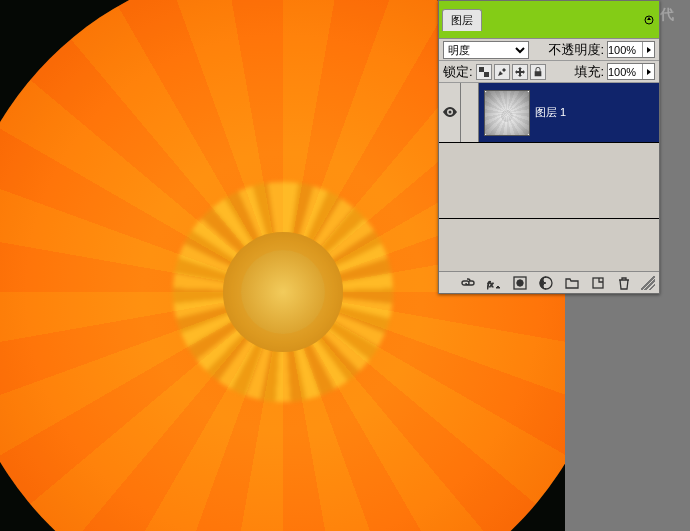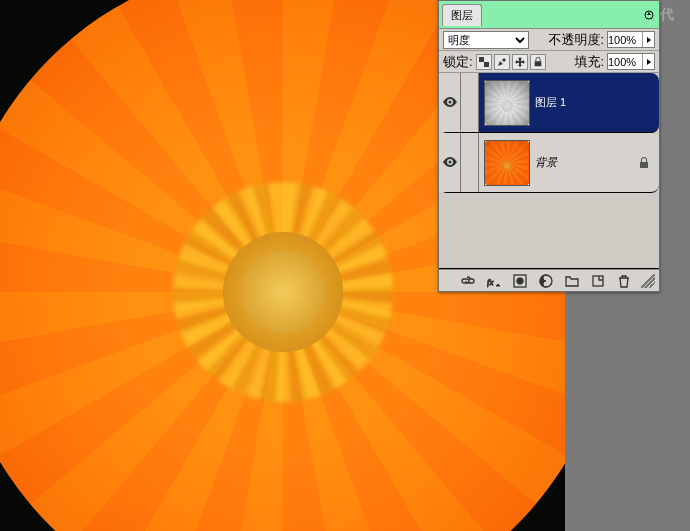--- a/index.html
+++ b/index.html
@@ -103,25 +103,25 @@
   .panel{
     position:absolute;
     left:438px; top:0;
     width:222px;
     background:#d6d3ce;
     border:1px solid #6e6e6e;
     box-shadow:0 1px 3px rgba(0,0,0,.45);
     font-size:11px;
   }
   .panel-header{
-    height:28px;
+    height:38px;
     display:flex;
     align-items:center;
     border-bottom:1px solid #8a8a8a;
-    background:#86efac;
+    background:#84cc16;
   }
   .tab{
     padding:3px 8px;
     background:#e5e5e5;
     border:1px solid #8a8a8a;
     border-bottom:none;
     border-top-left-radius:3px;
     border-top-right-radius:3px;
     margin-left:3px;
     font-size:11px;
@@ -185,21 +185,20 @@
   
   .layer-list{
     min-height:188px;
     background:#cfcbc4;
   }
   .layer-row{
     display:flex;
     align-items:center;
     height:60px;
     border-bottom:1px solid #000;
-    border-radius:8px;
   }
   .layer-row.selected{background:#10246b;color:#fff}
   .layer-row:not(.selected){background:#d6d3ce;color:#000}
   .vis-col{
     width:22px;height:100%;
     border-right:1px solid #7a7a7a;
     display:flex;align-items:center;justify-content:center;
     background:#d6d3ce;
   }
   .link-col{
@@ -374,40 +373,20 @@
             </svg>
         </span>
       </div>
       <div class="link-col"></div>
       <div class="thumb">
         <div class="gray-flower"></div>
       </div>
       <span class="layer-name">图层 1</span>
     </div>
 
-    <div class="layer-row">
-      <div class="vis-col">
-        <span class="eye">
-          <svg viewBox="0 0 14 10">
-              <path d="M7 0C3 0 0 5 0 5s3 5 7 5 7-5 7-5-3-5-7-5zm0 8a3 3 0 110-6 3 3 0 010 6z"></path>
-              <circle cx="7" cy="5" r="1.5"></circle>
-            </svg>
-        </span>
-      </div>
-      <div class="link-col"></div>
-      <div class="thumb">
-        <div class="color-flower"></div>
-      </div>
-      <span class="layer-name">背景</span>
-      <span class="lock-ind">
-        <svg viewBox="0 0 10 12">
-            <path d="M2 5V3a3 3 0 016 0v2h1v6H1V5h1zm1 0h4V3a2 2 0 00-4 0v2z"></path>
-          </svg>
-      </span>
-    </div>
 
     <div class="list-filler"></div>
   </div>
 
   <div class="panel-footer">
     <span class="ft-btn">
       <svg viewBox="0 0 14 14">
           <path fill="none" stroke-width="1.4" d="M5 7a2 2 0 002 2h1m1-4a2 2 0 00-2-2H6M3 5h3a2 2 0 010 4H3a2 2 0 010-4zm5 0h3a2 2 0 010 4H8"></path>
         </svg>
     </span>

